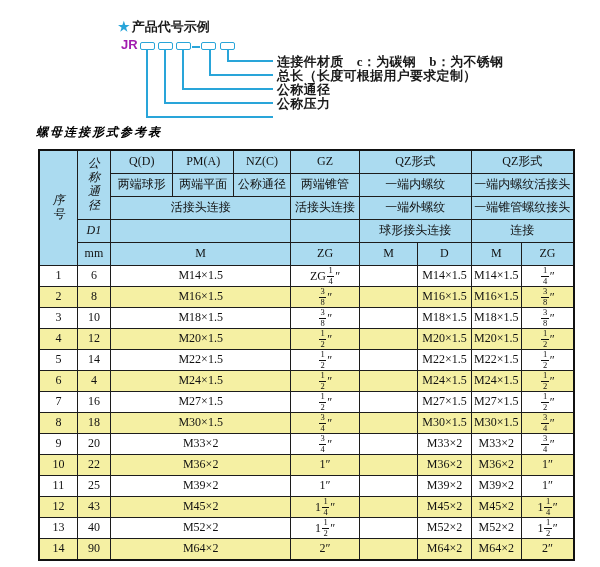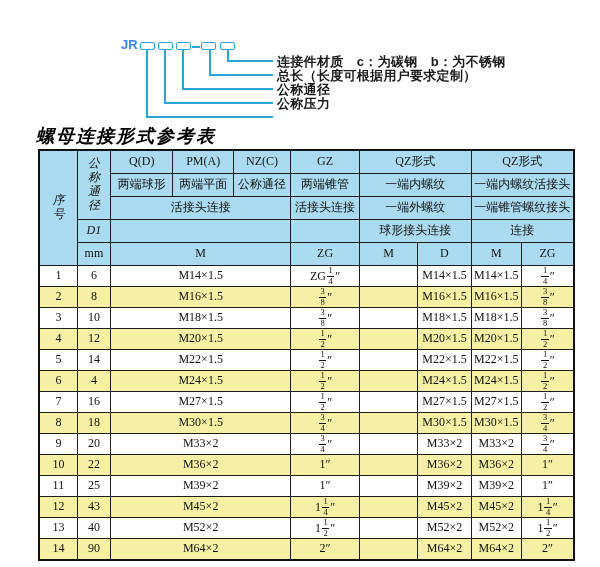--- a/index.html
+++ b/index.html
@@ -8,41 +8,41 @@
     font-family:"Liberation Serif", serif;color:#111;
   }
   
   .diag-heading{
     position:absolute;left:118px;top:18px;
     font-family:"Liberation Sans", sans-serif;font-weight:bold;font-size:13px;color:#1a1a1a;
   }
   .diag-heading .star{color:var(--accent,#29a5d9);margin-right:2px;}
   .jr-label{
     position:absolute;left:121px;top:37px;
-    font-family:"Liberation Sans", sans-serif;font-weight:bold;font-size:13px;color:#3b82f6;
+    font-family:"Liberation Sans", sans-serif;font-weight:bold;font-size:13px;color:#a21caf;
   }
   .code-box{
     position:absolute;top:42px;width:13px;height:6px;background:#fff;
     border:1.6px solid var(--accent,#29a5d9);border-radius:2px;
   }
   .code-dash{
     position:absolute;top:46px;width:8px;height:2px;background:var(--accent,#29a5d9);
   }
   .conn-v{position:absolute;width:1.6px;background:var(--accent,#29a5d9);}
   .conn-h{position:absolute;height:1.6px;background:var(--accent,#29a5d9);}
   .diag-label{
     position:absolute;left:277px;white-space:nowrap;
-    font-family:Liberation Sans, sans-serif;font-weight:bold;font-size:13px;color:#1a1a1a;
+    font-family:Liberation Serif, serif;font-weight:bold;font-size:13px;color:#1a1a1a;
     letter-spacing:0.3px;
   }
   
   .page-title{
     position:absolute;left:36px;top:124px;
     font-family:"DejaVu Serif", serif;font-style:italic;font-weight:bold;
-    font-size:18px;letter-spacing:2px;color:#000;
+    font-size:12px;letter-spacing:2px;color:#000;
   }
   
   .ref-table{
     position:absolute;left:38px;top:149px;width:537px;
     border-collapse:collapse;table-layout:fixed;
     font-size:12px;
   }
   .ref-table th,.ref-table td{
     border:1px solid #1c1c1c;text-align:center;vertical-align:middle;
     padding:0;font-weight:normal;overflow:hidden;line-height:1.15;
@@ -60,20 +60,23 @@
     font-size:8.5px;line-height:1.05;margin:0 1px;
   }
   .frac .fn{display:block;border-bottom:1px solid #111;padding:0 1.5px 0.5px;}
   .frac .fd{display:block;padding-top:0.5px;}
 </style>
 </head>
 <body>
 
 <div class="page">
 
+  <div class="diag-heading">
+    <span class="star">★</span><span>产品代号示例</span>
+  </div>
   <div class="jr-label">JR</div>
 
   <div class="code-box" style="left:140px;"></div>
   <div class="code-box" style="left:158px;"></div>
   <div class="code-box" style="left:176px;"></div>
   <div class="code-dash" style="left:192px;"></div>
   <div class="code-box" style="left:201px;"></div>
   <div class="code-box" style="left:220px;"></div>
 
   <div class="conn-v" style="left:227px;top:49px;height:12px;"></div>

